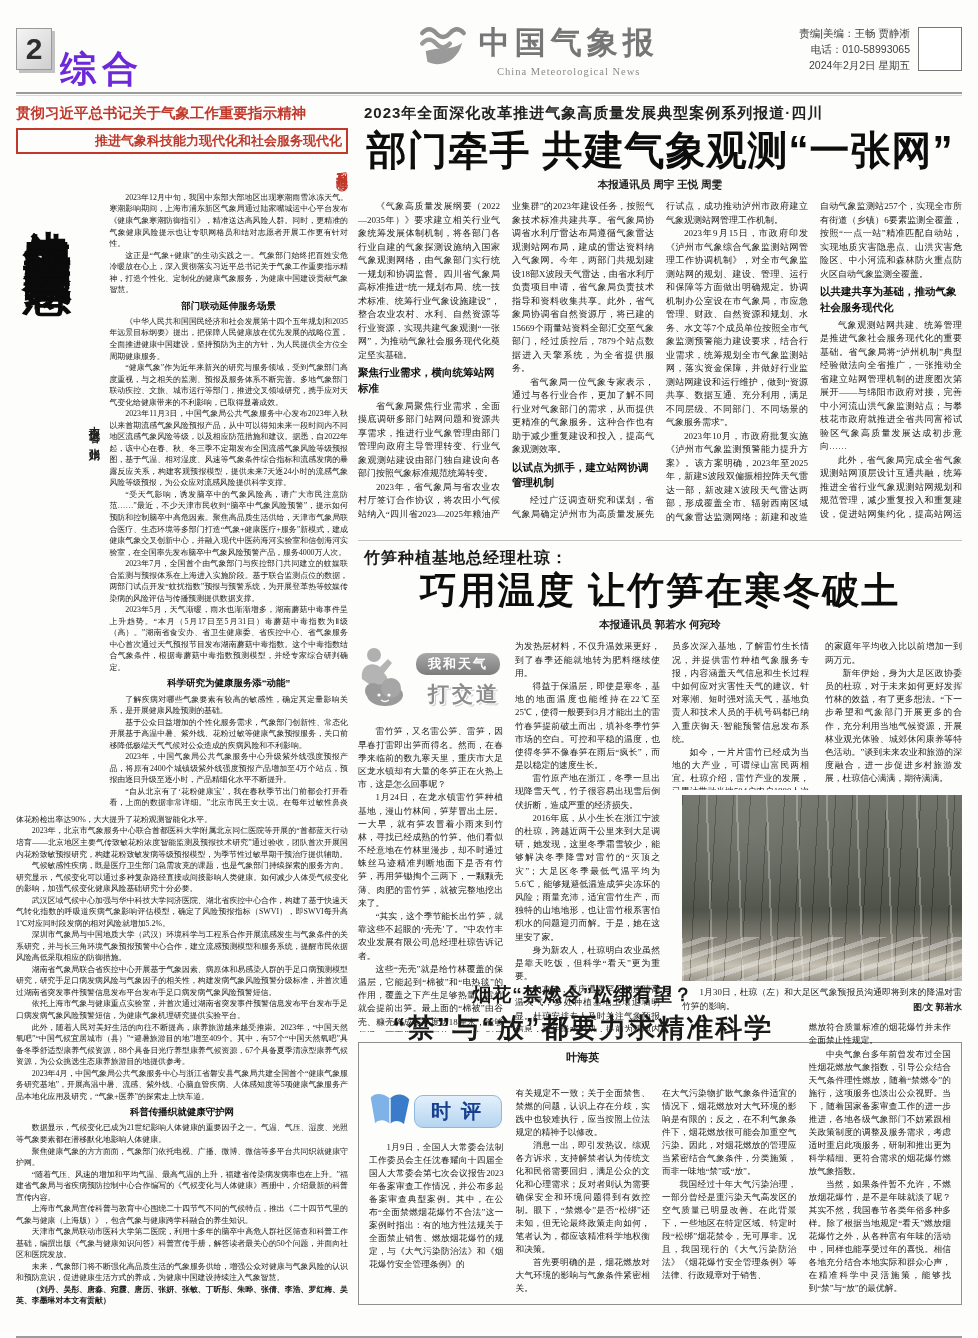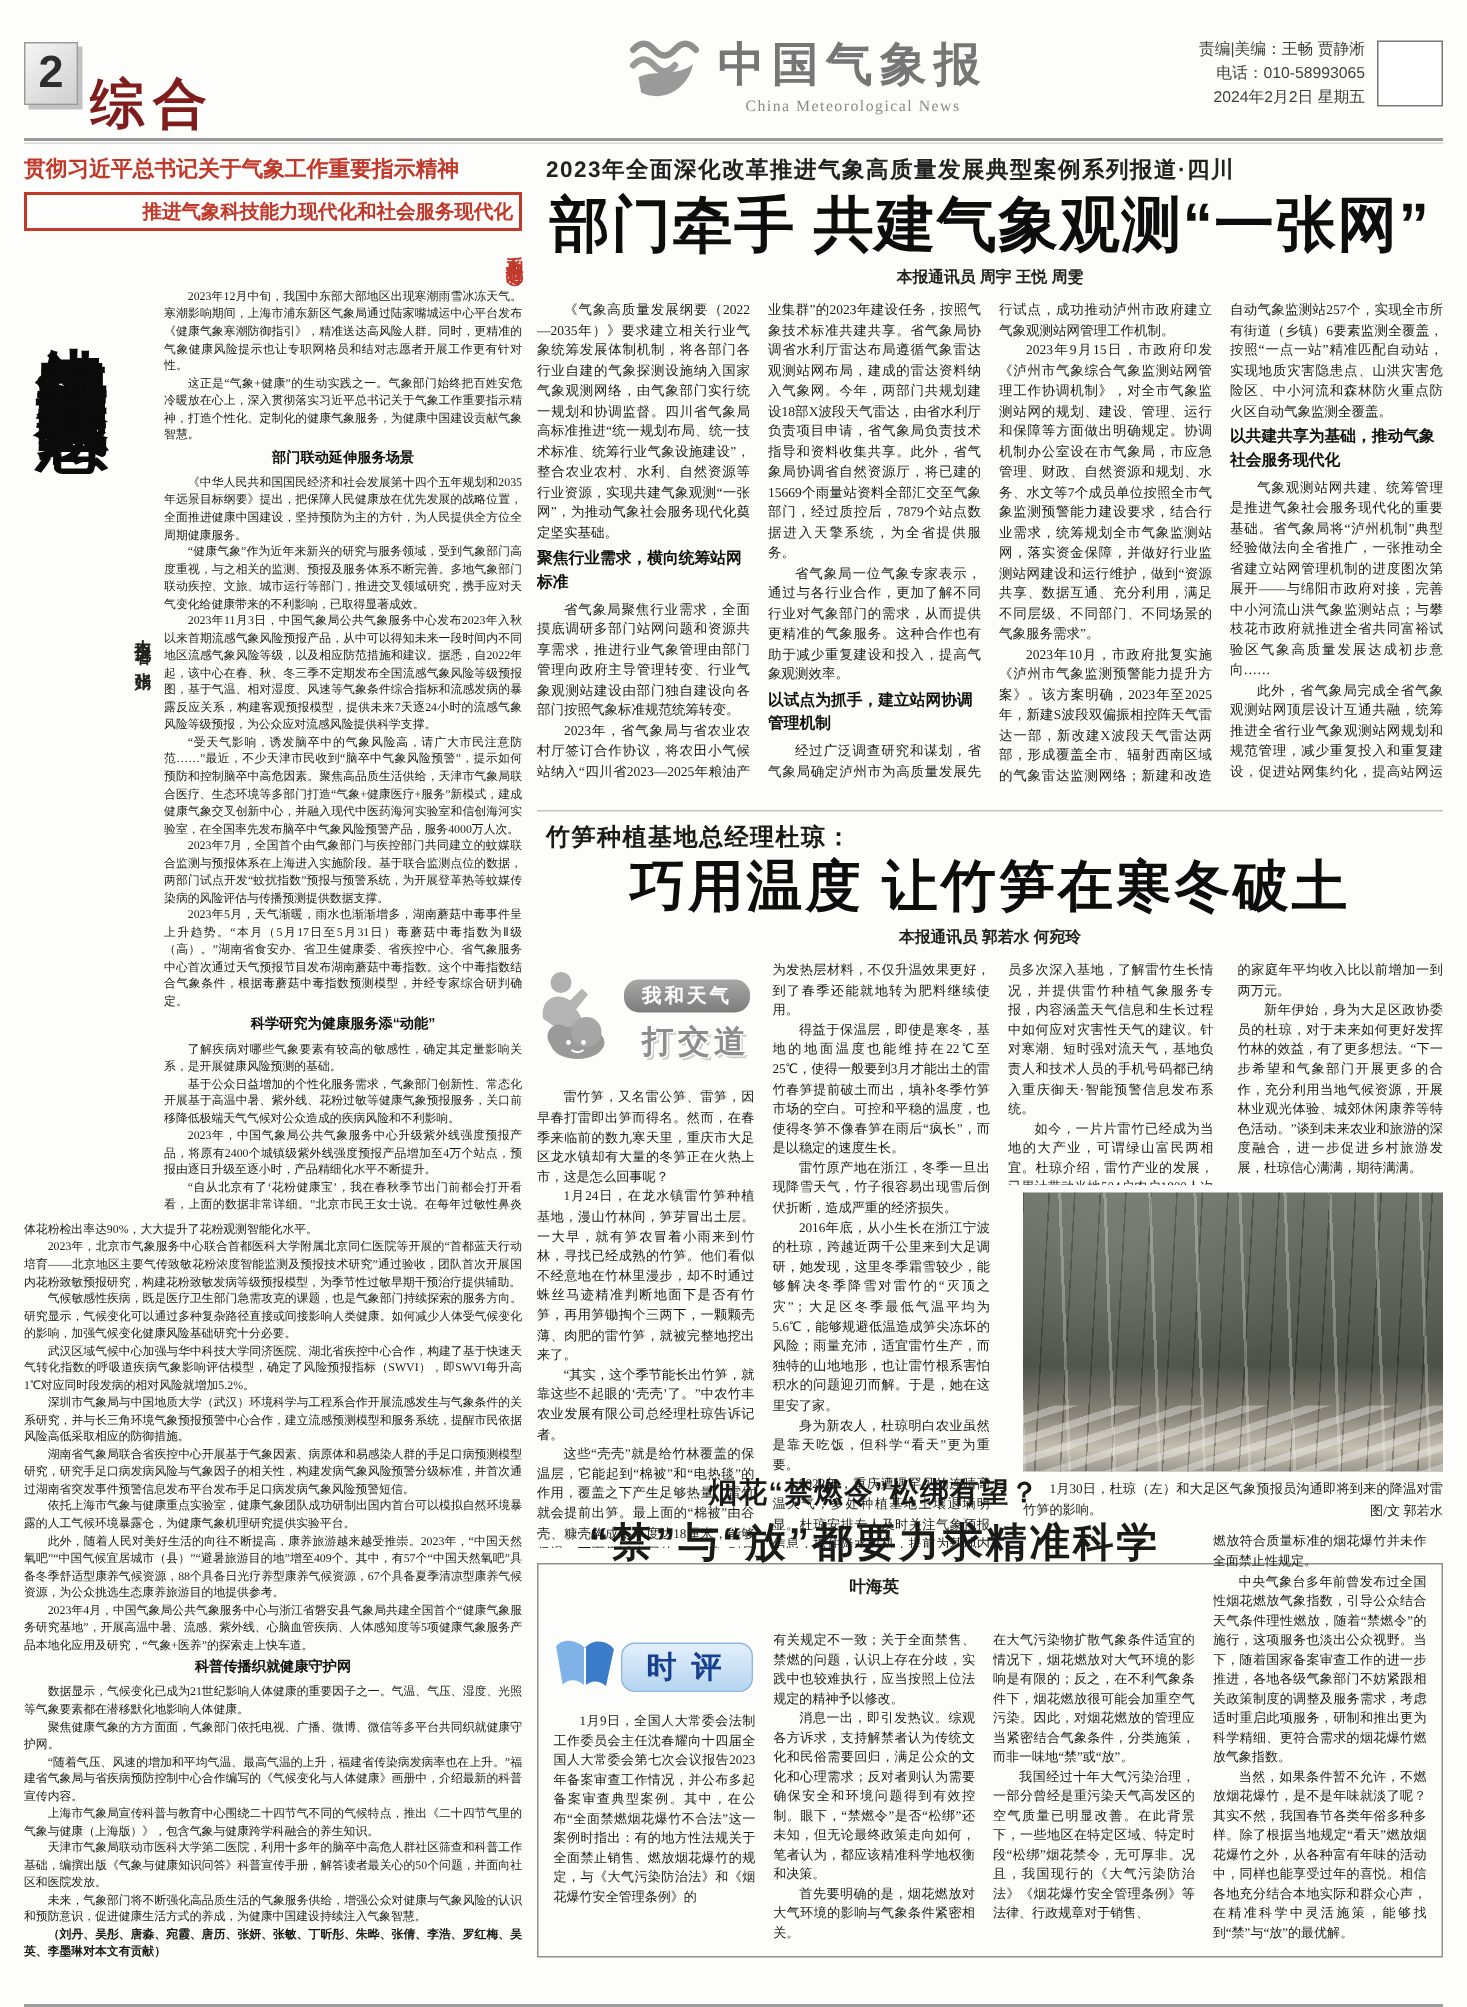--- a/index.html
+++ b/index.html
@@ -3,21 +3,21 @@
 <meta charset="utf-8">
 <style>
   * { margin:0; padding:0; box-sizing:border-box; }
   body { background:#e8e8e6; font-family:"Liberation Serif", serif; color:#1a1a1a; }
   .page { width:978px; height:1338px; background:#fdfdfc; margin:0 auto; padding:8px 16px 0; overflow:hidden; position:relative; }
 
   
   .masthead { display:flex; align-items:center; height:82px; }
   .page-tag { width:260px; display:flex; align-items:center; gap:8px; }
   .page-num { width:36px; height:42px; background:linear-gradient(135deg,#f5f5f5,#cfcfcf); border:1px solid #9a9a9a; box-shadow:3px 3px 0 #c2c2c2; font:900 30px/40px "Liberation Sans",sans-serif; text-align:center; color:#2e2e2e; }
-  .section-label { font:900 36px "Liberation Sans",sans-serif; color:#7f1d1d; letter-spacing:6px;margin-top:40px; }
+  .section-label { font:900 36px "Liberation Sans",sans-serif; color:#6d28d9; letter-spacing:6px;margin-top:40px; }
   .logo { flex:1; display:flex; justify-content:center; align-items:center; gap:10px; }
   .logo-txt { text-align:center; }
   .logo-cn { font:700 31px "Liberation Serif",serif; color:#767676; letter-spacing:5px; }
   .logo-en { font:10.5px "Liberation Serif",serif; color:#8a8a8a; letter-spacing:1px; margin-top:2px; }
   .pub-info { text-align:right; font:10.5px/1.55 "Liberation Sans",sans-serif; color:#3f3f3f; margin-right:8px; }
   .qr { width:44px; height:44px; border:1px solid #777; background-color:#fff;
         background-image:repeating-linear-gradient(0deg,#4a4a4a 0 3px,transparent 3px 7px),
                          repeating-linear-gradient(90deg,#4a4a4a 0 3px,#fff 3px 7px);
         background-blend-mode:lighten; }
   .rule { border-top:2px solid #9a9a9a; border-bottom:1px solid #d8d8d8; height:4px; margin:2px 0 8px; }
@@ -70,21 +70,21 @@
   .photo { height:186px; position:relative; overflow:hidden;
     background:
       radial-gradient(circle at 25% 20%, rgba(255,255,255,.10), transparent 45%),
       repeating-linear-gradient(88deg, rgba(235,235,228,.30) 0 2px, transparent 2px 30px),
       repeating-linear-gradient(93deg, rgba(0,0,0,.28) 0 1px, transparent 1px 17px),
       linear-gradient(180deg,#70746a 0%,#5c6057 40%,#4d5148 62%,#8b867b 80%,#c7c2b4 92%,#9b968c 100%); }
   .photo::after { content:""; position:absolute; left:0; right:0; bottom:0; height:24%;
       background:repeating-linear-gradient(-18deg, rgba(255,255,255,.55) 0 5px, transparent 5px 13px); opacity:.6; }
   .photo-caption { position:relative; font-size:8.8px; line-height:1.55; text-align:justify; margin-top:5px; padding-bottom:1px; }
   .photo-caption .cap-text { text-indent:2em; display:block; }
-  .photo-credit { position:absolute; right:0; bottom:0; font-weight:normal; background:#fdfdfc; padding-left:6px; }
+  .photo-credit { position:absolute; right:0; bottom:0; font-weight:bold; background:#fdfdfc; padding-left:6px; }
 
   
   .fireworks { border:1px solid #8f8f8f; margin-top:10px; height:263px; padding:9px 10px; display:flex; gap:12px;align-items:flex-end; }
   .fw-left { flex:3; min-width:0; display:flex; flex-direction:column; }
   .fw-h1 { font:bold 19px "Liberation Sans",sans-serif; text-align:center; letter-spacing:1px; }
   .fw-h2 { font:900 27px "Liberation Sans",sans-serif; text-align:center; letter-spacing:2px; margin-top:2px; }
   .fw-author { text-align:center; font:bold 11px "Liberation Sans",sans-serif; margin:4px 0 22px; }
   .fw-cols { display:flex; gap:12px; flex:1; overflow:hidden; font-size:8.7px; line-height:1.5; text-align:justify; }
   .fw-col { flex:1; min-width:0; overflow:hidden; }
   .fw-right { flex:1; min-width:0; overflow:hidden; font-size:8.7px; line-height:1.5; text-align:justify; padding-top:3px; }
@@ -156,21 +156,21 @@
             <p class="para">“自从北京有了‘花粉健康宝’，我在春秋季节出门前都会打开看看，上面的数据非常详细。”北京市民王女士说。在每年过敏性鼻炎等疾病高发的春秋季节，花粉都是最重要的气传致敏原，而花粉浓度受天气条件影响较大。伴随过敏性人群数量的增加，花粉及其他气候敏感性疾病预报预警服务，正在被更多人熟知。</p>
           </div>
       </div>
       <div class="la-bottom">
           <p class="para cont">体花粉检出率达90%，大大提升了花粉观测智能化水平。</p>
           <p class="para">2023年，北京市气象服务中心联合首都医科大学附属北京同仁医院等开展的“首都蓝天行动培育——北京地区主要气传致敏花粉浓度智能监测及预报技术研究”通过验收，团队首次开展国内花粉致敏预报研究，构建花粉致敏发病等级预报模型，为季节性过敏早期干预治疗提供辅助。</p>
           <p class="para">气候敏感性疾病，既是医疗卫生部门急需攻克的课题，也是气象部门持续探索的服务方向。研究显示，气候变化可以通过多种复杂路径直接或间接影响人类健康。如何减少人体受气候变化的影响，加强气候变化健康风险基础研究十分必要。</p>
           <p class="para">武汉区域气候中心加强与华中科技大学同济医院、湖北省疾控中心合作，构建了基于快速天气转化指数的呼吸道疾病气象影响评估模型，确定了风险预报指标（SWVI），即SWVI每升高1℃对应同时段发病的相对风险就增加5.2%。</p>
           <p class="para">深圳市气象局与中国地质大学（武汉）环境科学与工程系合作开展流感发生与气象条件的关系研究，并与长三角环境气象预报预警中心合作，建立流感预测模型和服务系统，提醒市民依据风险高低采取相应的防御措施。</p>
           <p class="para">湖南省气象局联合省疾控中心开展基于气象因素、病原体和易感染人群的手足口病预测模型研究，研究手足口病发病风险与气象因子的相关性，构建发病气象风险预警分级标准，并首次通过湖南省突发事件预警信息发布平台发布手足口病发病气象风险预警短信。</p>
-          <p class="para">依托上海市气象与健康重点实验室，健康气象团队成功研制出国内首台可以模拟自然环境暴露的人工气候环境暴露仓，为健康气象机理研究提供实验平台。</p>
+          <p class="para">依托上海市气象与健康重点实验室，并首次通过湖南省突发事件预警信息发布平台发布手足口病发病气象风险预警短信，为健康气象机理研究提供实验平台。</p>
           <p class="para">此外，随着人民对美好生活的向往不断提高，康养旅游越来越受推崇。2023年，“中国天然氧吧”“中国气候宜居城市（县）”“避暑旅游目的地”增至409个。其中，有57个“中国天然氧吧”具备冬季舒适型康养气候资源，88个具备日光疗养型康养气候资源，67个具备夏季清凉型康养气候资源，为公众挑选生态康养旅游目的地提供参考。</p>
           <p class="para">2023年4月，中国气象局公共气象服务中心与浙江省磐安县气象局共建全国首个“健康气象服务研究基地”，开展高温中暑、流感、紫外线、心脑血管疾病、人体感知度等5项健康气象服务产品本地化应用及研究，“气象+医养”的探索走上快车道。</p>
           <h4 class="subhead">科普传播织就健康守护网</h4>
           <p class="para">数据显示，气候变化已成为21世纪影响人体健康的重要因子之一。气温、气压、湿度、光照等气象要素都在潜移默化地影响人体健康。</p>
           <p class="para">聚焦健康气象的方方面面，气象部门依托电视、广播、微博、微信等多平台共同织就健康守护网。</p>
           <p class="para">“随着气压、风速的增加和平均气温、最高气温的上升，福建省传染病发病率也在上升。”福建省气象局与省疾病预防控制中心合作编写的《气候变化与人体健康》画册中，介绍最新的科普宣传内容。</p>
           <p class="para">上海市气象局宣传科普与教育中心围绕二十四节气不同的气候特点，推出《二十四节气里的气象与健康（上海版）》，包含气象与健康跨学科融合的养生知识。</p>
           <p class="para">天津市气象局联动市医科大学第二医院，利用十多年的脑卒中高危人群社区筛查和科普工作基础，编撰出版《气象与健康知识问答》科普宣传手册，解答读者最关心的50个问题，并面向社区和医院发放。</p>
           <p class="para">未来，气象部门将不断强化高品质生活的气象服务供给，增强公众对健康与气象风险的认识和预防意识，促进健康生活方式的养成，为健康中国建设持续注入气象智慧。</p>
           <p class="credits">（刘丹、吴彤、唐淼、宛霞、唐历、张妍、张敏、丁昕彤、朱晔、张倩、李浩、罗红梅、吴英、李墨琳对本文有贡献）</p>

